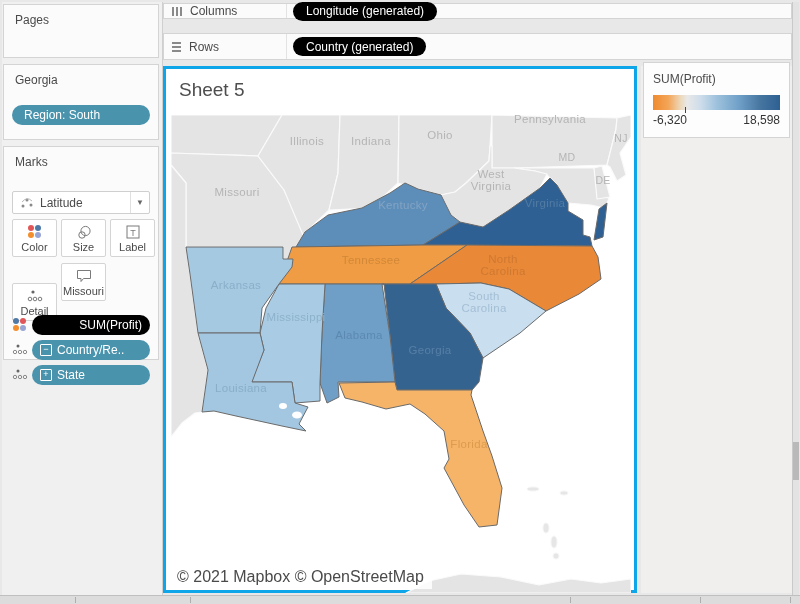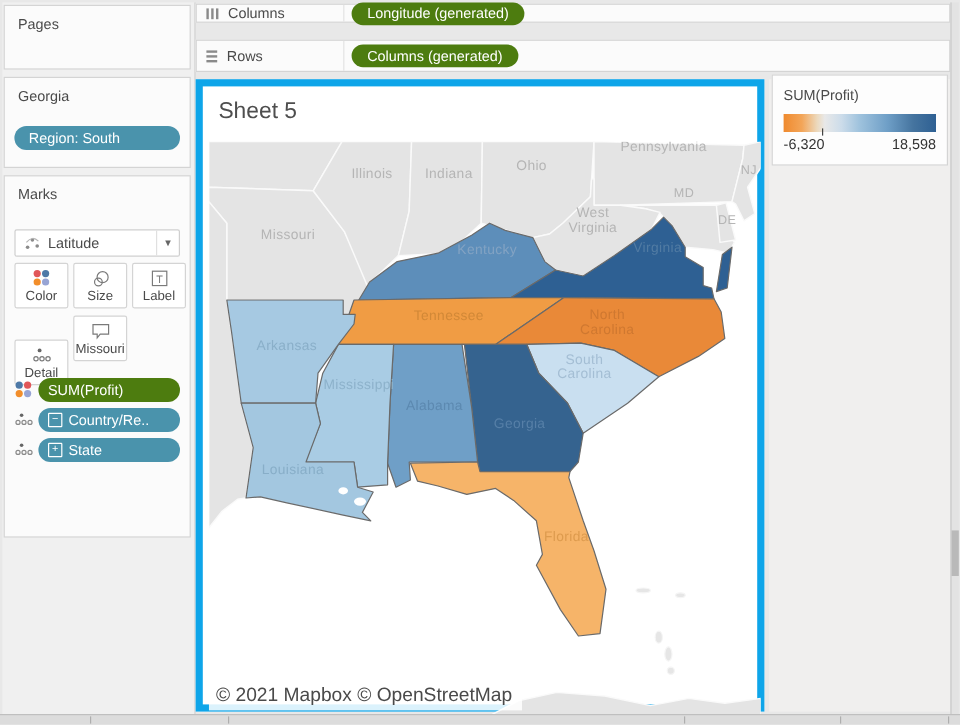--- a/index.html
+++ b/index.html
@@ -5,25 +5,25 @@
   html,body{margin:0;padding:0;background:#e8e8e8;font-family:"Liberation Sans",sans-serif;}
   #app{position:relative;width:800px;height:604px;background:#e8e8e8;overflow:hidden;
        -webkit-font-smoothing:antialiased;}
   
   .left-panel{position:absolute;left:2px;top:2px;width:160px;height:593px;background:#f0f0f0;
               border-right:1px solid #cfcfcf;}
   .card{position:absolute;left:1px;width:156px;background:#fbfbfb;border:1px solid #d4d4d4;box-sizing:border-box;}
   .card-title{font-size:12px;color:#4a4a4a;padding:8px 0 0 11px;}
   .card.pages{top:2px;height:54px;}
   .card.filters{top:62px;height:76px;}
-  .card.marks{top:144px;height:302px;}
+  .card.marks{top:144px;height:214px;}
   .pill{display:flex;align-items:center;height:20px;border-radius:10px;color:#fff;font-size:12px;
         padding:0 8px;box-sizing:border-box;white-space:nowrap;overflow:hidden;cursor:default;}
   .pill.blue{background:#4a93ac;}
-  .pill.green{background:#4d7c0f;}
+  .pill.green{background:#000000;justify-content:flex-end;}
   .filters .pill{position:absolute;left:8px;right:8px;top:40px;padding-left:12px;}
   
   .dropdown{position:absolute;left:8px;right:8px;top:44px;height:21px;background:#fff;
             border:1px solid #cfcfcf;border-radius:2px;display:flex;align-items:center;font-size:12px;color:#4a4a4a;}
   .dropdown .dd-icon{margin:0 6px 0 7px;display:inline-flex;}
   .dropdown .caret{margin-left:auto;border-left:1px solid #e0e0e0;width:18px;height:100%;
                    display:flex;align-items:center;justify-content:center;color:#666;font-size:8px;}
   .mbtn{position:absolute;width:45px;height:38px;background:#fff;border:1px solid #d4d4d4;border-radius:2px;
         box-sizing:border-box;display:flex;flex-direction:column;align-items:center;justify-content:flex-end;
         font-size:11px;color:#4a4a4a;padding-bottom:3px;cursor:default;}
@@ -43,21 +43,21 @@
   .shelf .shelf-label{font-size:12px;color:#4a4a4a;margin-left:8px;}
   .shelf .divider{width:1px;height:100%;background:#e3e3e3;position:absolute;left:122px;}
   .shelf .pill{position:absolute;left:129px;padding:0 13px;height:19px;}
   .sicon{display:inline-flex;gap:2px;margin-left:8px;}
   .sicon i{background:#8a8a8a;}
   .sicon.cols i{width:2px;height:9px;}
   .sicon.rws{flex-direction:column;}
   .sicon.rws i{width:9px;height:2px;}
   
   .sheet-card{position:absolute;left:163px;top:66px;width:474px;height:527px;background:#fff;
-              border:6px solid #0ea5e9;box-sizing:border-box;}
+              border:3px solid #0ea5e9;box-sizing:border-box;}
   .sheet-title{font-size:19px;color:#4e4e4e;padding:10px 0 0 13px;}
   .map-wrap{position:absolute;left:5px;top:46px;width:460px;height:478px;overflow:hidden;}
   .attribution{position:absolute;left:0;bottom:4px;background:rgba(255,255,255,0.85);
                font-size:16px;color:#4a4a4a;padding:3px 8px 3px 6px;}
   
   .legend-panel{position:absolute;left:641px;top:66px;width:151px;height:527px;background:#f0efee;}
   .legend-card{position:absolute;left:2px;top:-4px;width:147px;height:76px;background:#fdfdfd;
                border:1px solid #d4d4d4;box-sizing:border-box;}
   .legend-title{font-size:12px;color:#4a4a4a;padding:9px 0 0 9px;}
   .legend-bar{position:absolute;left:9px;right:9px;top:32px;height:15px;
@@ -208,21 +208,21 @@
   </div>
   <div class="shelf rows">
     <span class="sicon rws">
         <i></i>
         <i></i>
         <i></i>
       </span>
     <span class="shelf-label">Rows</span>
     <span class="divider"></span>
     <span class="pill green">
-        <span>Columns (generated)</span>
+        <span>Country (generated)</span>
       </span>
   </div>
 
   <div class="sheet-card">
     <div class="sheet-title">Sheet 5</div>
     <div class="map-wrap">
       <svg id="map-svg" width="460" height="478" viewBox="0 0 460 478">
           <path d="M0,0 L111,0 L87,41 L0,38 Z" fill="#e4e4e4" stroke="#fafafa" stroke-width="1.2" stroke-linejoin="round"></path>
           <path d="M0,38 L87,41 L113,75 L135,120 L122,144 L112,144 L112,132 L15,132 L15,68 L0,50 Z" fill="#e4e4e4" stroke="#fafafa" stroke-width="1.2" stroke-linejoin="round"></path>
           <path d="M0,50 L15,68 L15,132 L19,159 L27,218 L37,255 L31,297 L24,298 L11,308 L0,322 Z" fill="#e4e4e4" stroke="#fafafa" stroke-width="1.2" stroke-linejoin="round"></path>

